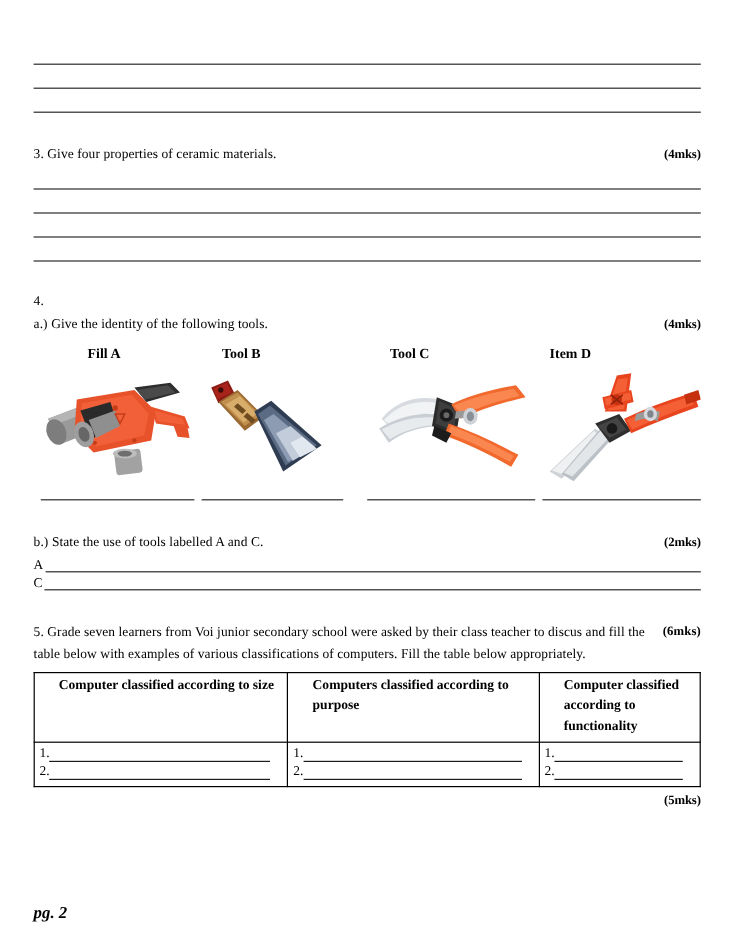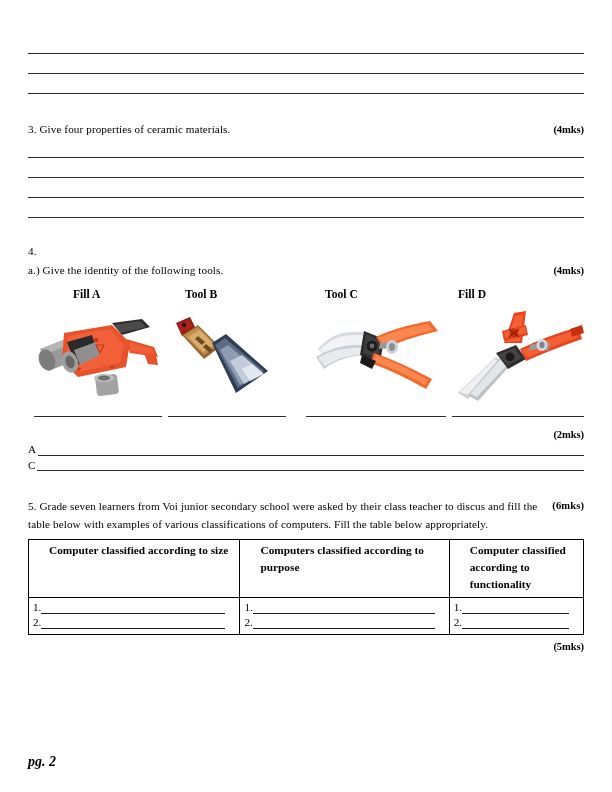--- a/index.html
+++ b/index.html
@@ -187,21 +187,21 @@
 
   <div class="qtext" style="margin-top:1px;">
     <span class="marks">(4mks)</span>
     <span>a.) Give the identity of the following tools.</span>
   </div>
 
   <div class="tools-labels">
     <span style="left:45px;">Fill A</span>
     <span style="left:157px;">Tool B</span>
     <span style="left:297px;">Tool C</span>
-    <span style="left:430px;">Fill D</span>
+    <span style="left:430px;">Item D</span>
   </div>
 
   <div class="tools-row">
 
     <div class="tool-cell" style="left:6px;width:128px;">
       <svg class="tool-svg" viewBox="0 0 128 92">
         <g>
           <path d="M6 40 L40 27 L52 47 L17 61 Z" fill="#9a9a9a"></path>
           <path d="M6 40 L40 27 L43 33 L9 46 Z" fill="#b5b5b5"></path>
           <ellipse cx="13" cy="51" rx="8" ry="11" transform="rotate(-22 13 51)" fill="#7d7d7d"></ellipse>
@@ -299,20 +299,21 @@
 
   <div class="tool-lines">
     <div class="tl" style="left:6px;width:128px;"></div>
     <div class="tl" style="left:140px;width:118px;"></div>
     <div class="tl" style="left:278px;width:140px;"></div>
     <div class="tl" style="left:424px;width:132px;"></div>
   </div>
 
   <div class="qtext" style="margin-top:26px;">
     <span class="marks">(2mks)</span>
+    <span>b.) State the use of tools labelled A and C.</span>
   </div>
 
   <div class="lbl-rule">
     <span class="lbl">A</span>
     <span class="rl"></span>
   </div>
   <div class="lbl-rule">
     <span class="lbl">C</span>
     <span class="rl"></span>
   </div>

